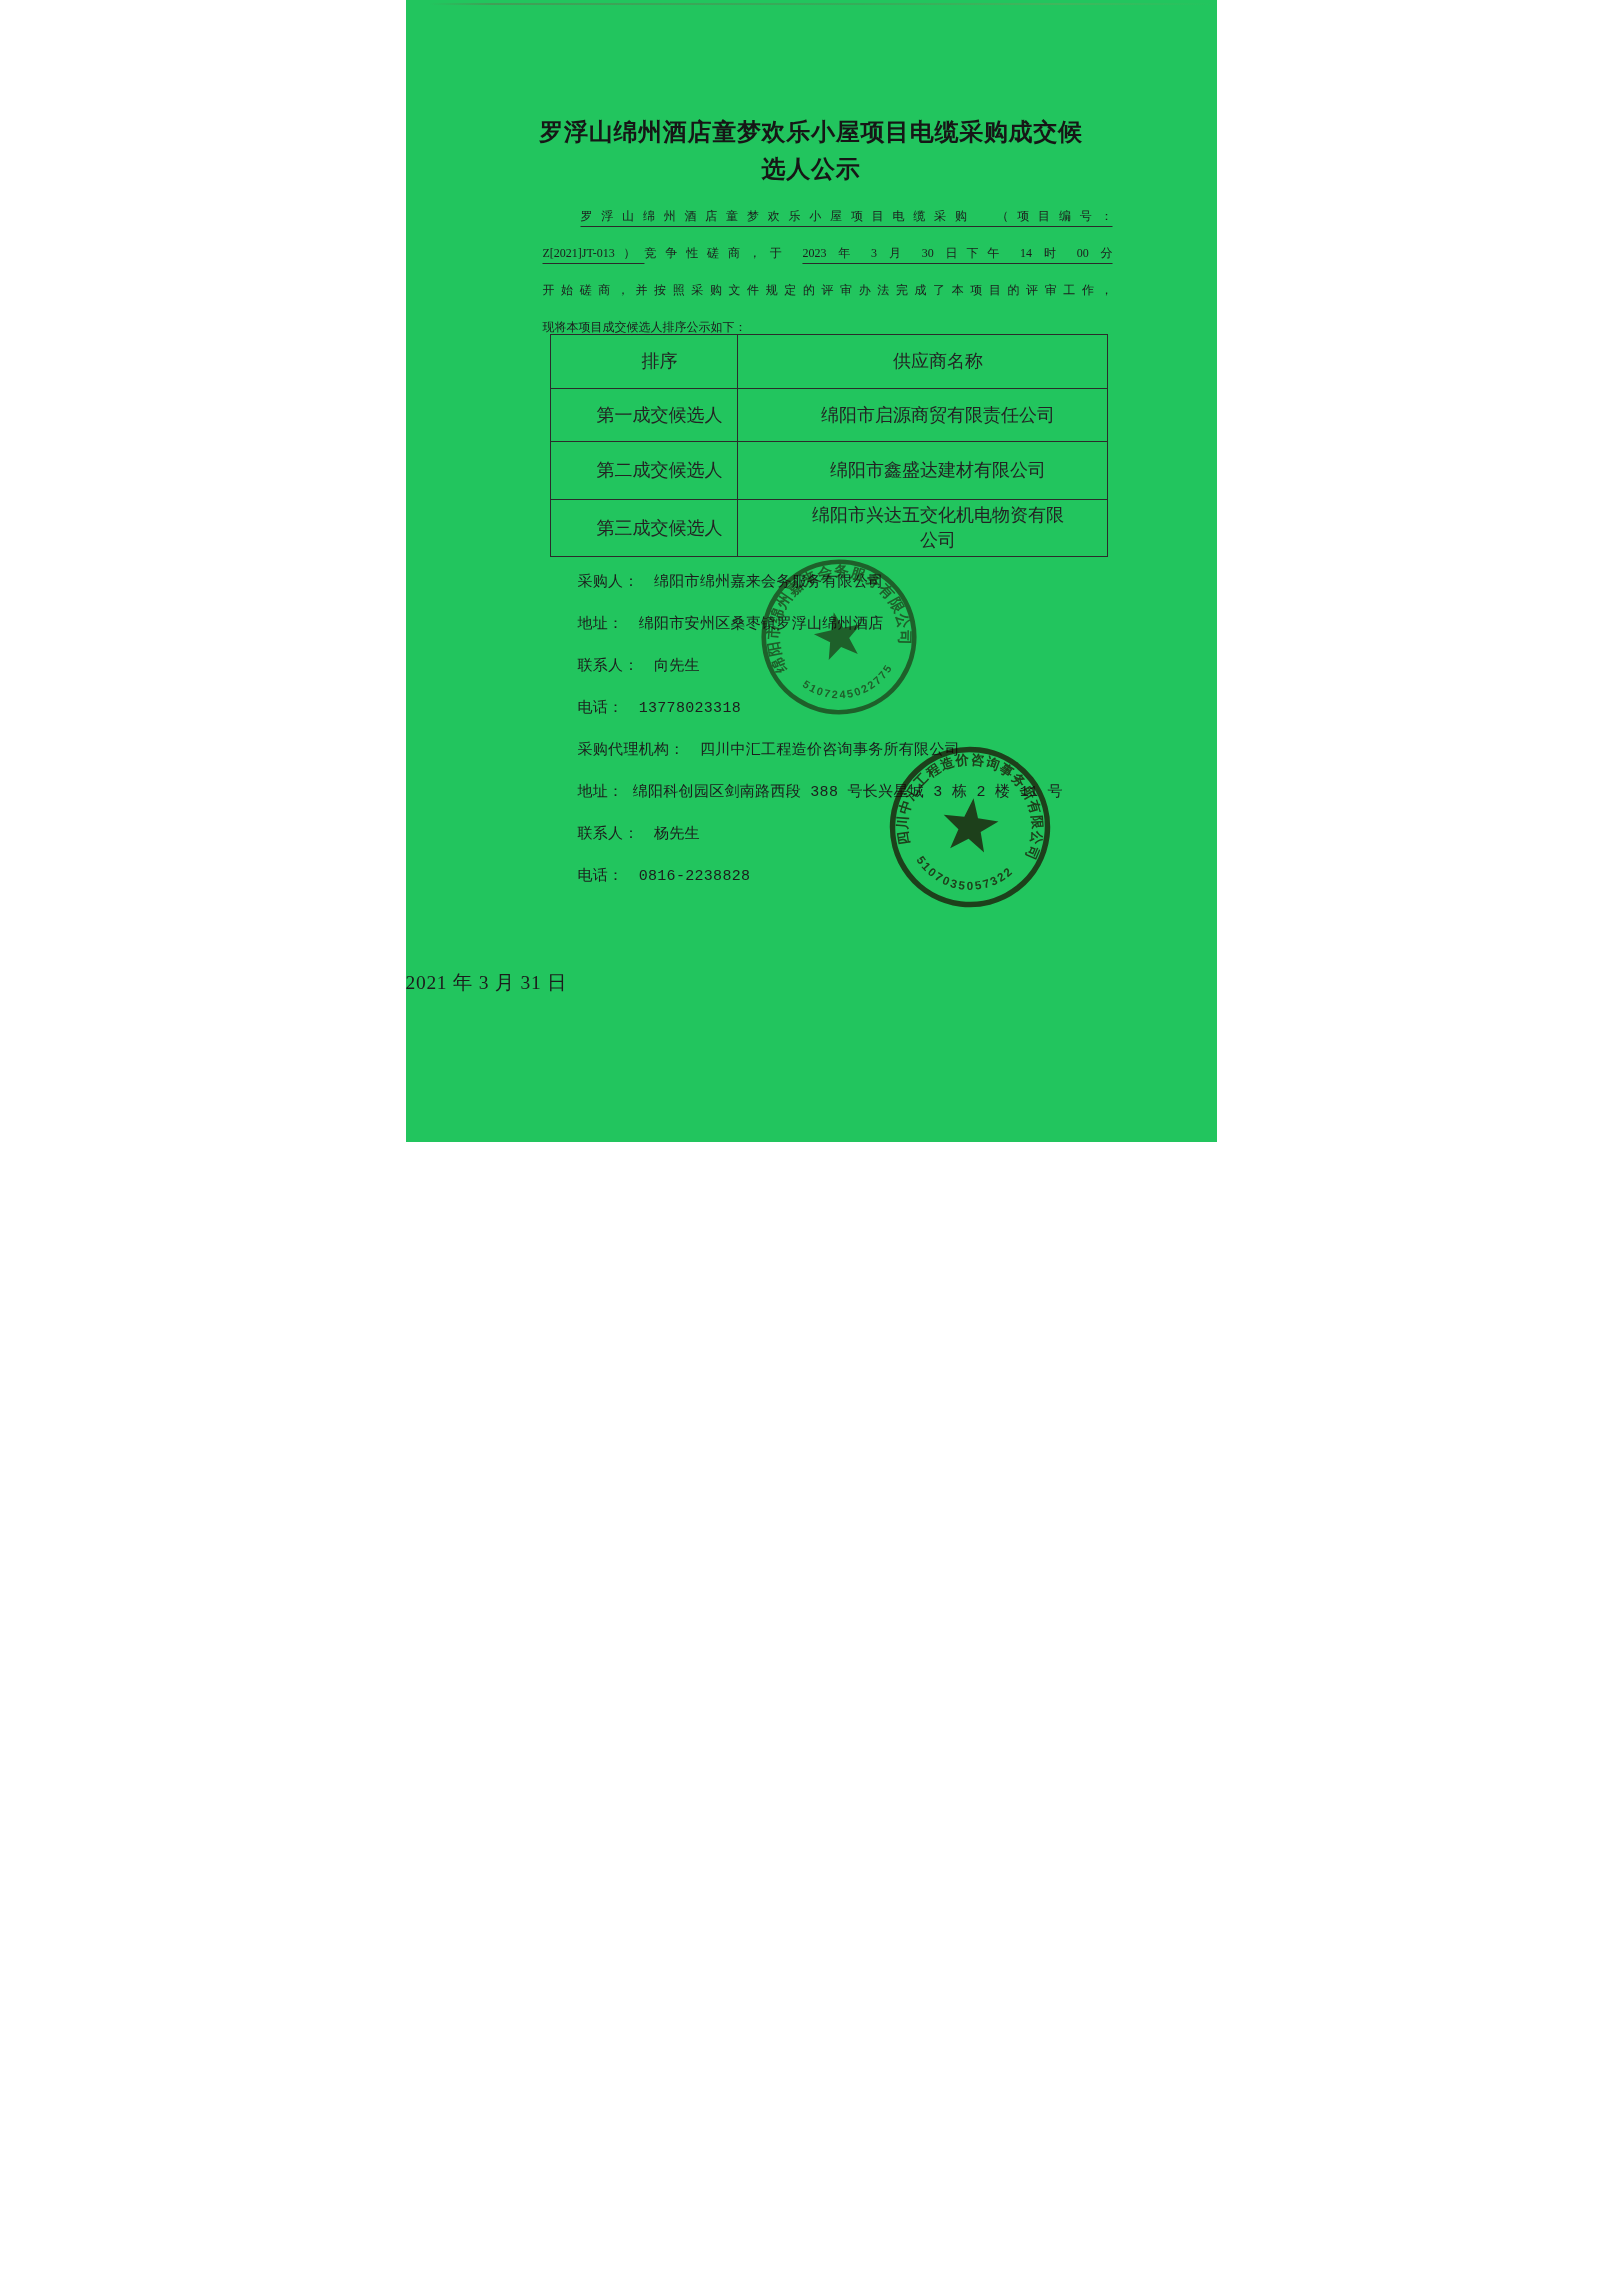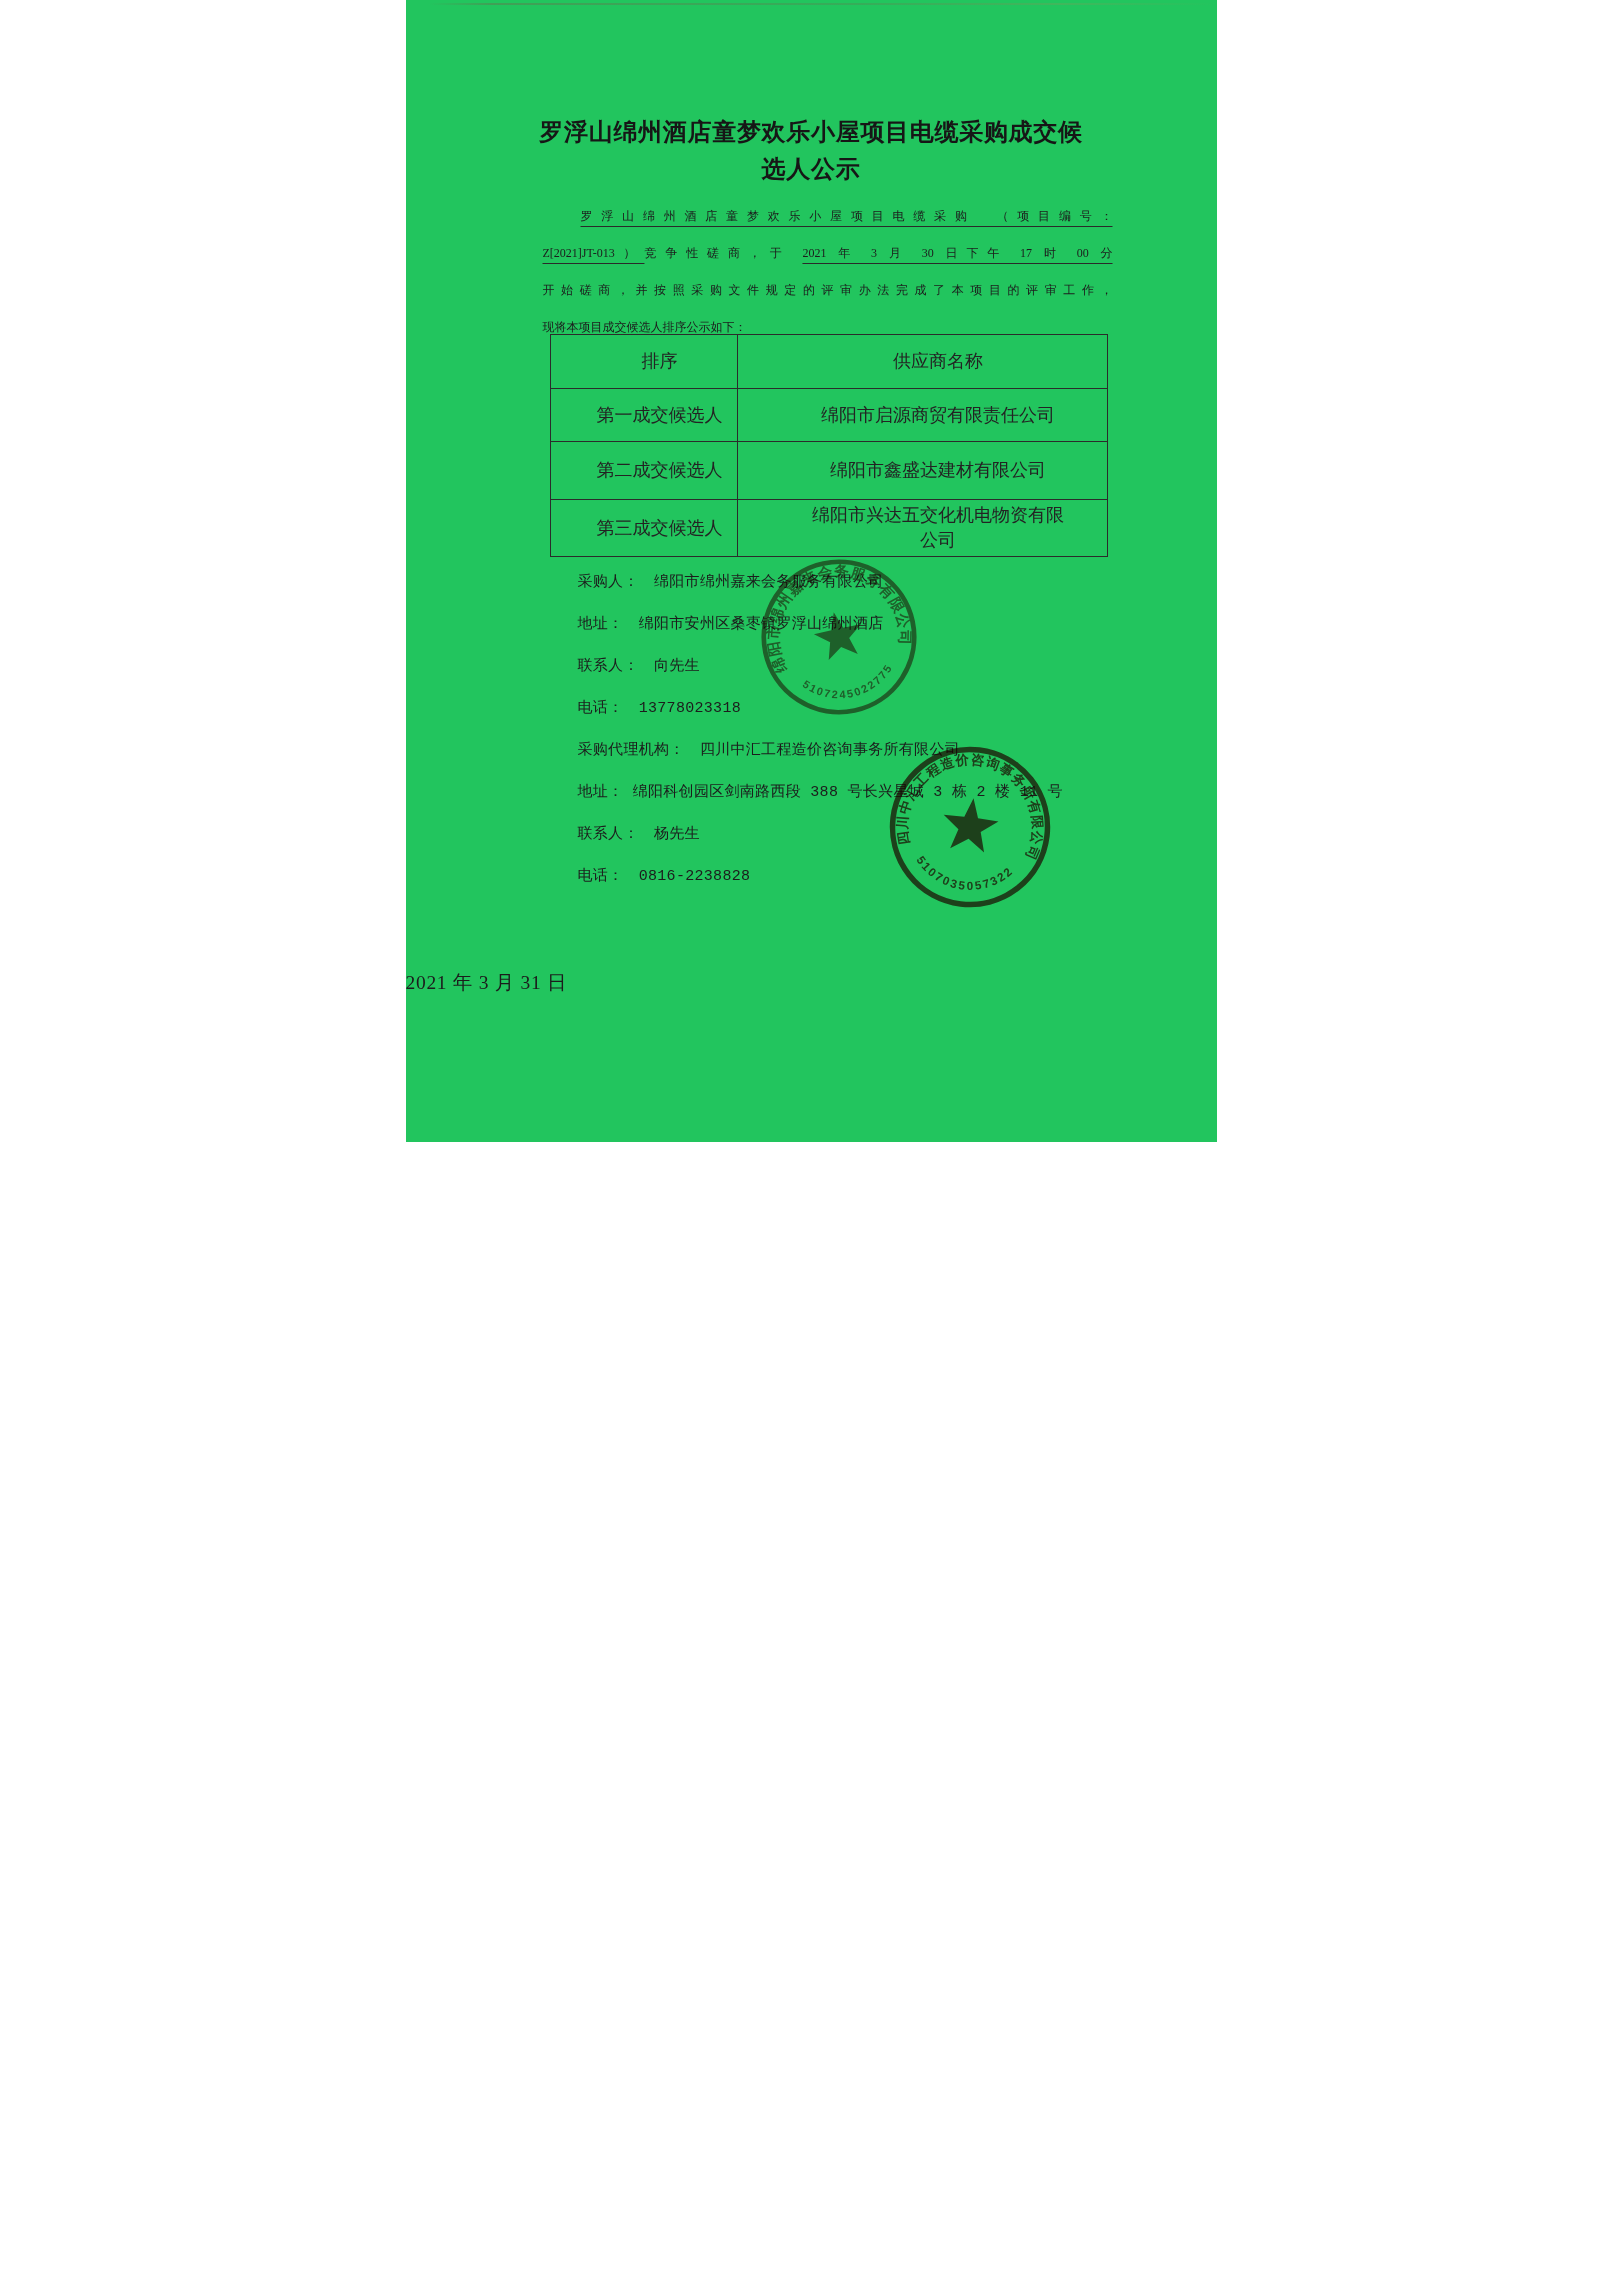--- a/index.html
+++ b/index.html
@@ -81,21 +81,21 @@
 
   <div class="scan-line-top"></div>
 
   <div class="doc-title">
     <div>罗浮山绵州酒店童梦欢乐小屋项目电缆采购成交候</div>
     <div>选人公示</div>
   </div>
 
   <div class="body-para">
     <div class="body-line body-line--justify body-line--indent"><span class="u">罗浮山绵州酒店童梦欢乐小屋项目电缆采购　（项目编号：</span></div>
-    <div class="body-line body-line--justify"><span class="u">Z[2021]JT-013）</span><span>竞争性磋商，于 </span><span class="u">2021 年 3 月 30 日下午 17 时 00 分</span></div>
+    <div class="body-line body-line--justify"><span class="u">Z[2021]JT-013）</span><span>竞争性磋商，于 </span><span class="u">2023 年 3 月 30 日下午 14 时 00 分</span></div>
     <div class="body-line body-line--justify">开始磋商，并按照采购文件规定的评审办法完成了本项目的评审工作，</div>
     <div class="body-line">现将本项目成交候选人排序公示如下：</div>
   </div>
 
   <div class="result-table">
     <div class="t-row t-row--header">
       <div class="t-cell t-cell--rank">排序</div>
       <div class="t-cell t-cell--supplier">供应商名称</div>
     </div>
     <div class="t-row t-row--r1">

